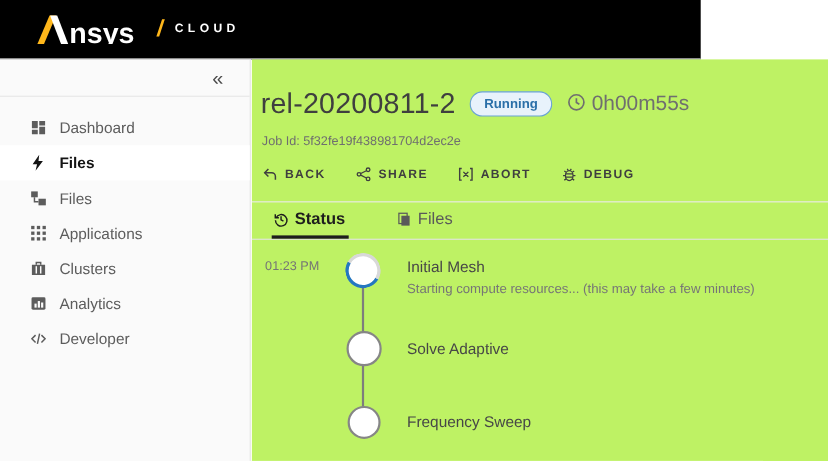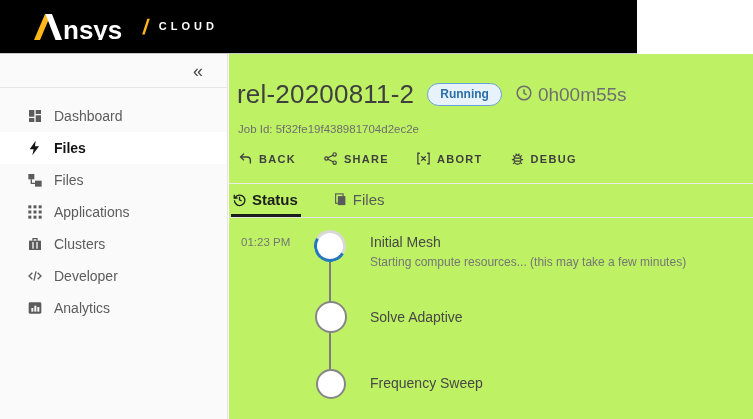--- a/index.html
+++ b/index.html
@@ -44,21 +44,21 @@
   .job-id { margin:13px 0 0 9px; font-size:11.5px; color:#6f6f6f; }
 
   .actions { display:flex; gap:27px; margin:16px 0 0 9px; align-items:flex-end; }
   .action-btn { display:flex; align-items:center; gap:6px; background:none; border:none;
     font-family:inherit; font-size:11px; font-weight:bold; letter-spacing:1.3px;
     color:#3f3f3f; cursor:pointer; }
   .action-btn svg { width:15px; height:15px; }
 
   .section-divider { border:none; border-top:1px solid #ececec; margin-top:17px; }
 
-  .tabs { display:flex; gap:31px; padding:9px 0 0 2px; border-bottom:1px solid #e3e3e3;
+  .tabs { display:flex; gap:42px; padding:9px 0 0 18px; border-bottom:1px solid #e3e3e3;
     height:34px; }
   .tab { display:flex; align-items:center; gap:5px; font-size:15px; color:#5a5a5a;
     cursor:pointer; padding:0 3px 8px 1px; border-bottom:3px solid transparent; }
   .tab.active { color:#1d1d1d; font-weight:bold; border-bottom-color:#1d1d1d; }
   .tab svg { width:15px; height:15px; }
 
   
   .timeline { position:relative; margin-top:7px; height:170px; }
   .rail { position:absolute; left:100px; top:21px; width:2px; height:138px;
     background:#7d7d7d; }
@@ -153,37 +153,37 @@
               <path d="M9 7V4h6v3" fill="none" stroke="currentColor" stroke-width="2"></path>
               <rect x="8" y="9" width="2" height="10" fill="#fafafa"></rect>
               <rect x="14" y="9" width="2" height="10" fill="#fafafa"></rect>
             </svg>
         </span>
         <span class="nav-label">Clusters</span>
       </div>
 
       <div class="nav-item">
         <span class="nav-icon">
-          <svg viewBox="0 0 24 24" fill="none" stroke="currentColor" stroke-width="2">
-              <path d="M8 7l-5 5 5 5M16 7l5 5-5 5M13.5 5l-3 14"></path>
-            </svg>
-        </span>
-        <span class="nav-label">Developer</span>
-      </div>
-
-      <div class="nav-item">
-        <span class="nav-icon">
           <svg viewBox="0 0 24 24">
               <rect x="2.5" y="3.5" width="19" height="17" rx="2" fill="currentColor"></rect>
               <rect x="6.5" y="12" width="3" height="5.5" fill="#fafafa"></rect>
               <rect x="11" y="8.5" width="3" height="9" fill="#fafafa"></rect>
               <rect x="15.5" y="10.5" width="3" height="7" fill="#fafafa"></rect>
             </svg>
         </span>
         <span class="nav-label">Analytics</span>
+      </div>
+
+      <div class="nav-item">
+        <span class="nav-icon">
+          <svg viewBox="0 0 24 24" fill="none" stroke="currentColor" stroke-width="2">
+              <path d="M8 7l-5 5 5 5M16 7l5 5-5 5M13.5 5l-3 14"></path>
+            </svg>
+        </span>
+        <span class="nav-label">Developer</span>
       </div>
 
     </nav>
   </aside>
 
   <main class="main">
 
     <div class="title-row">
       <h1 class="job-title">rel-20200811-2</h1>
       <span class="badge">Running</span>

